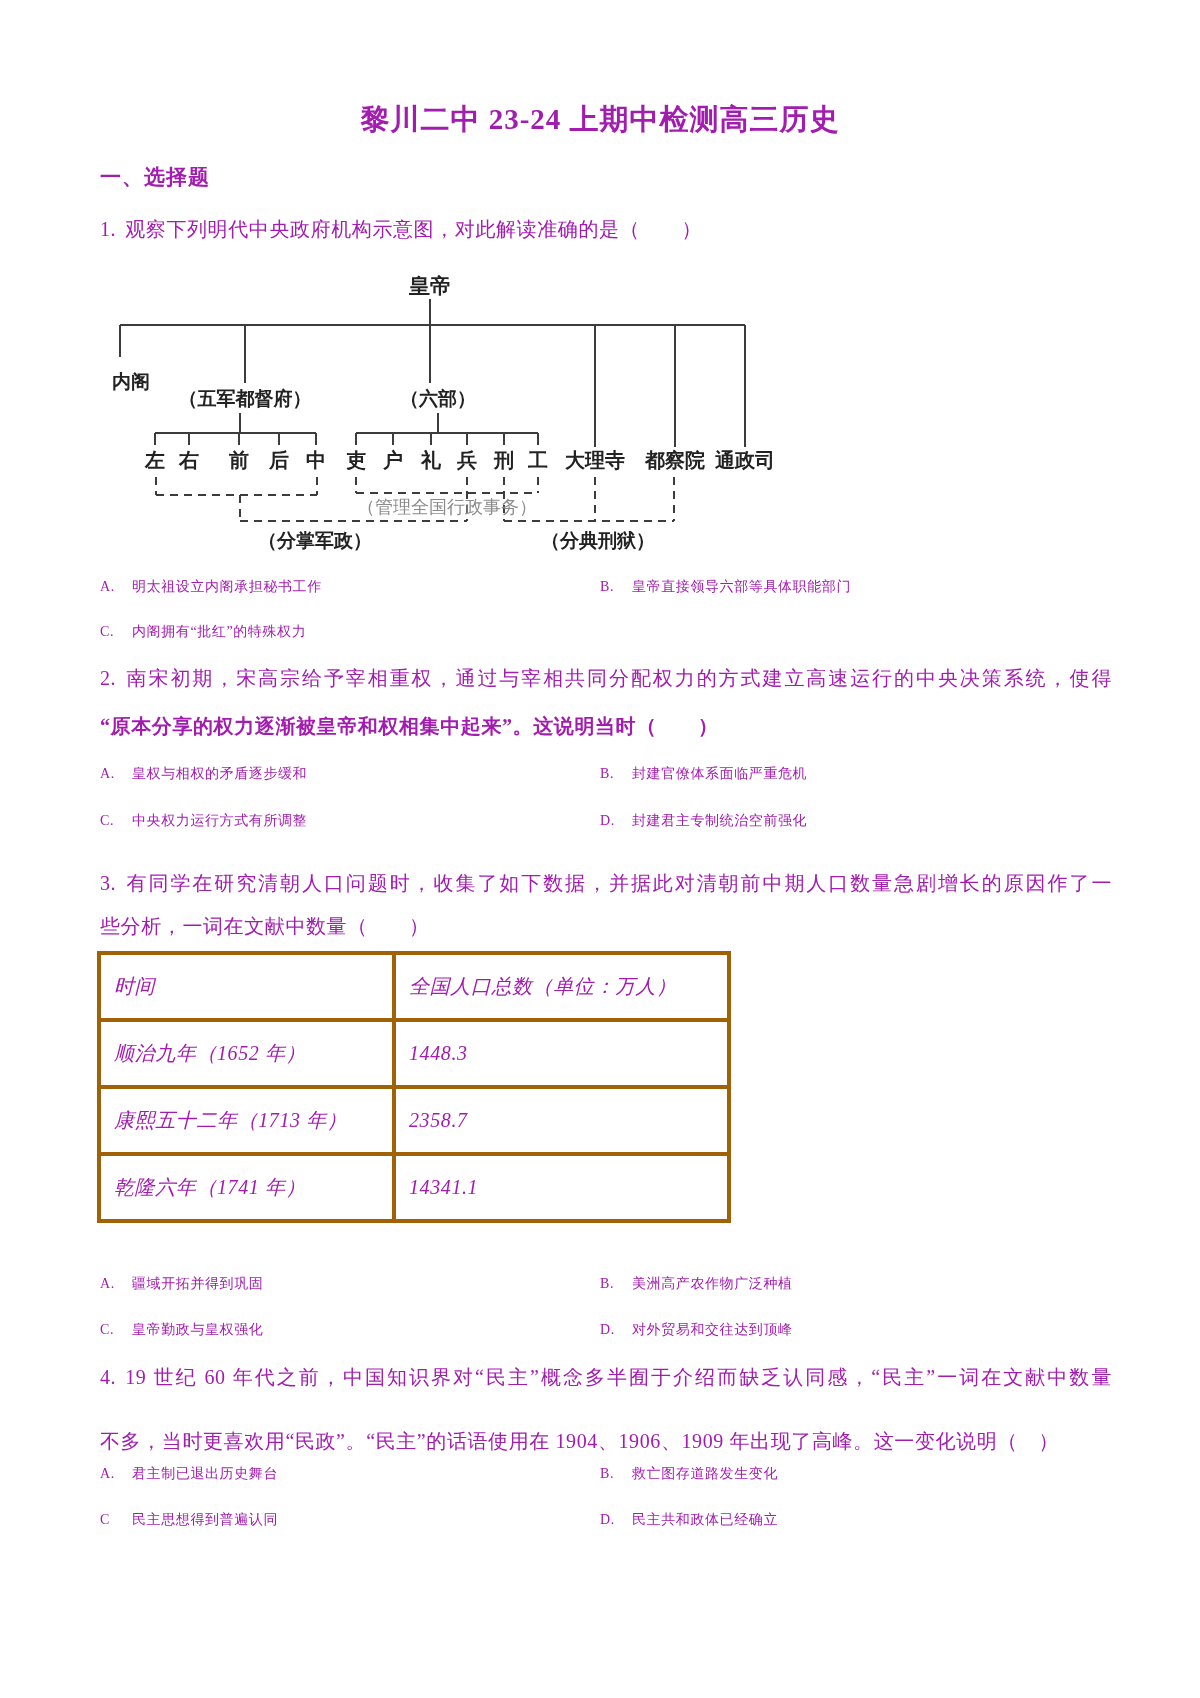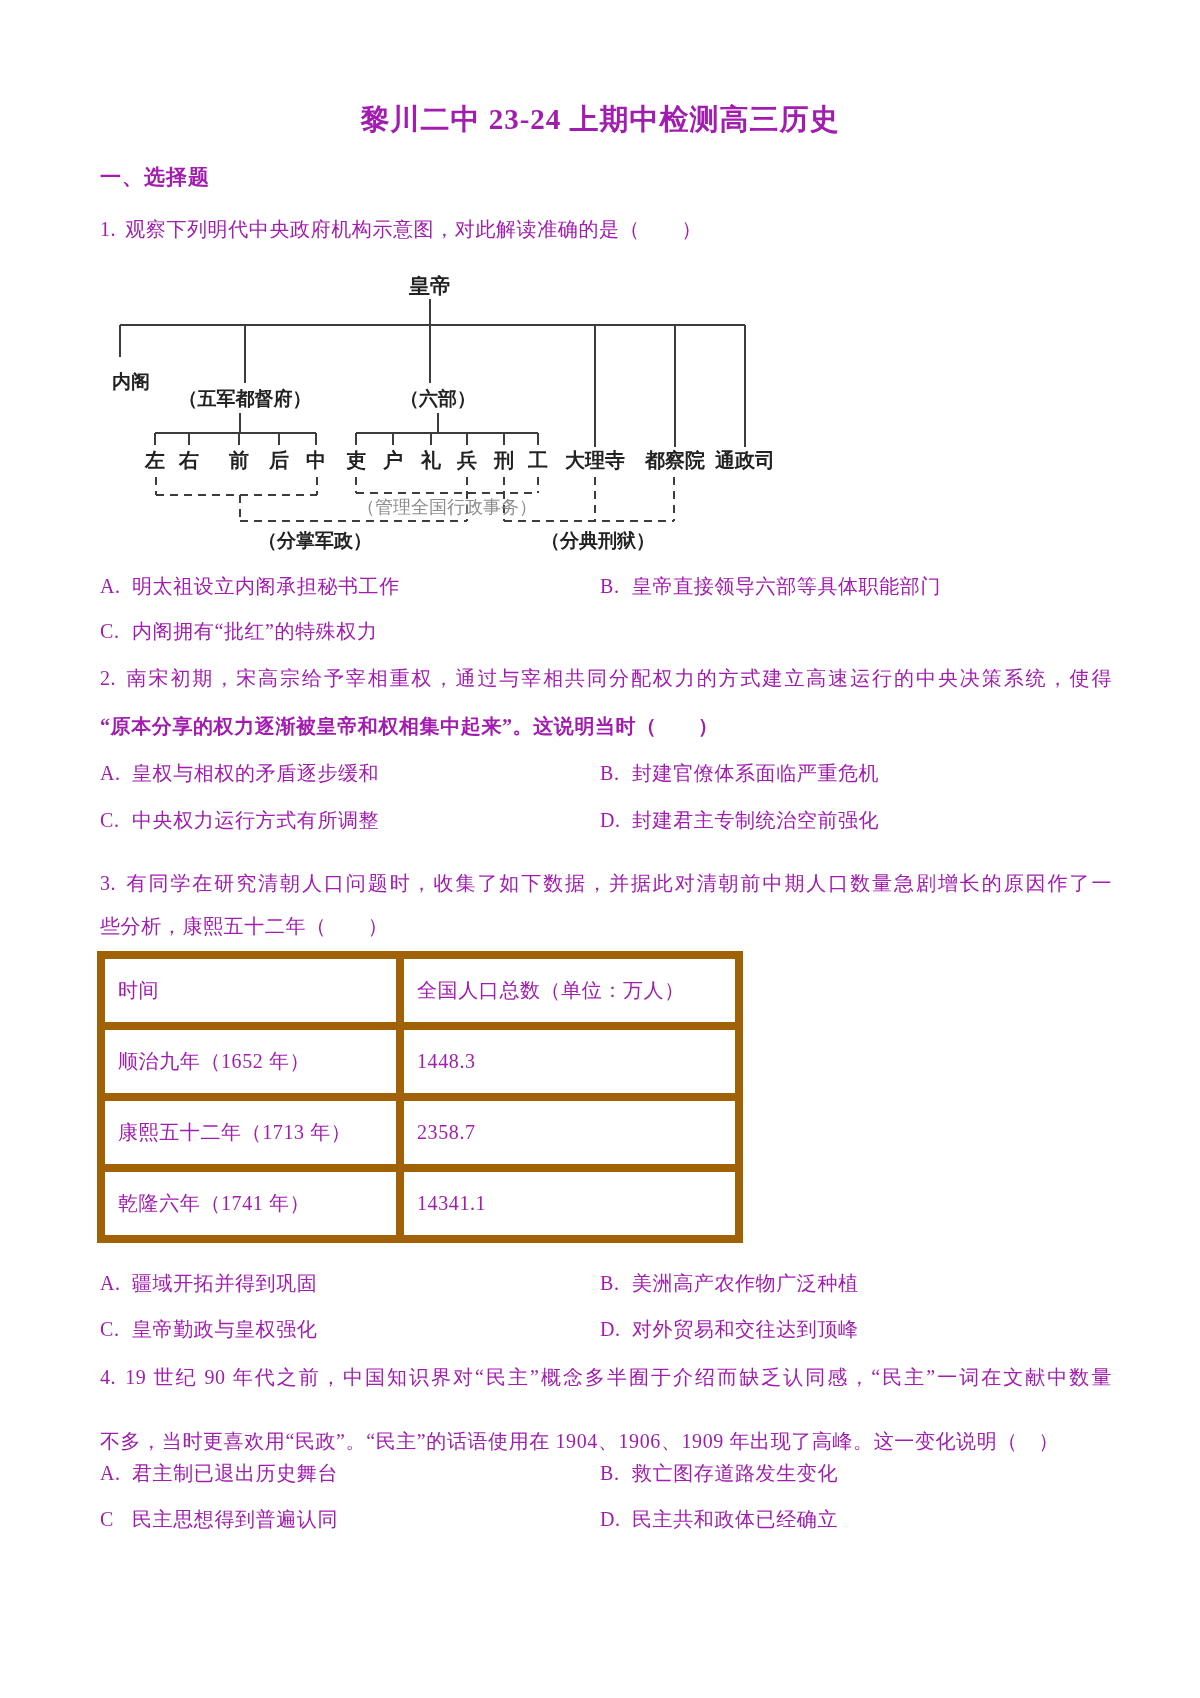--- a/index.html
+++ b/index.html
@@ -28,36 +28,37 @@
     white-space:nowrap;
   }
   .fill{
     white-space:normal;
     width:1012px;
     text-align:justify;
     text-align-last:justify;
   }
   .qnum{margin-right:9px;}
   .opt{
-    font-size:20px;line-height:27px;letter-spacing:0.6px;
+    font-size:14px;line-height:27px;letter-spacing:0.6px;
     white-space:nowrap;
   }
   .opt .opt-label{display:inline-block;min-width:22px;margin-right:10px;}
   .col-a{left:100px;}
   .col-b{left:600px;}
   table.pop{
     border-collapse:collapse;
     table-layout:fixed;
     font-size:20px;letter-spacing:0.6px;
   }
   table.pop td{
-    border:8px solid #a16207;
+    border:4px solid #a16207;
     height:63px;
     padding:0 0 0 13px;
     vertical-align:middle;
+    font-style:italic;
   }
   .c1{width:278px;}
   .c2{width:318px;}
   svg text{
     font-family:"Liberation Serif","DejaVu Serif",serif;
     fill:#222222;
   }
   .dg-big{font-size:21px;font-weight:bold;}
   .dg-node{font-size:19px;font-weight:600;}
   .dg-child{font-size:20px;font-weight:600;}
@@ -175,21 +176,21 @@
   <div class="abs opt col-a" style="top:807px;">
     <span class="opt-label">C.</span><span>中央权力运行方式有所调整</span>
   </div>
   <div class="abs opt col-b" style="top:807px;">
     <span class="opt-label">D.</span><span>封建君主专制统治空前强化</span>
   </div>
 
   <div class="abs tline fill" style="top:869px;">
     <span class="qnum">3.</span><span>有同学在研究清朝人口问题时，收集了如下数据，并据此对清朝前中期人口数量急剧增长的原因作了一</span>
   </div>
-  <div class="abs tline" style="top:912px;">些分析，康熙五十二年（　　）</div>
+  <div class="abs tline" style="top:912px;">些分析，一词在文献中数量（　　）</div>
 
   <table class="pop abs" style="left:97px;top:951px;">
     <tbody>
       <tr>
         <td class="c1">时间</td>
         <td class="c2">全国人口总数（单位：万人）</td>
       </tr>
       <tr>
         <td>顺治九年（1652 年）</td>
         <td>1448.3</td>
@@ -212,21 +213,21 @@
     <span class="opt-label">B.</span><span>美洲高产农作物广泛种植</span>
   </div>
   <div class="abs opt col-a" style="top:1316px;">
     <span class="opt-label">C.</span><span>皇帝勤政与皇权强化</span>
   </div>
   <div class="abs opt col-b" style="top:1316px;">
     <span class="opt-label">D.</span><span>对外贸易和交往达到顶峰</span>
   </div>
 
   <div class="abs tline fill" style="top:1363px;">
-    <span class="qnum">4.</span><span>19 世纪 90 年代之前，中国知识界对“民主”概念多半囿于介绍而缺乏认同感，“民主”一词在文献中数量</span>
+    <span class="qnum">4.</span><span>19 世纪 60 年代之前，中国知识界对“民主”概念多半囿于介绍而缺乏认同感，“民主”一词在文献中数量</span>
   </div>
   <div class="abs tline" style="top:1408px;margin-top:19px;">不多，当时更喜欢用“民政”。“民主”的话语使用在 1904、1906、1909 年出现了高峰。这一变化说明（　）</div>
   <div class="abs opt col-a" style="top:1460px;">
     <span class="opt-label">A.</span><span>君主制已退出历史舞台</span>
   </div>
   <div class="abs opt col-b" style="top:1460px;">
     <span class="opt-label">B.</span><span>救亡图存道路发生变化</span>
   </div>
   <div class="abs opt col-a" style="top:1506px;">
     <span class="opt-label">C</span><span>民主思想得到普遍认同</span>

